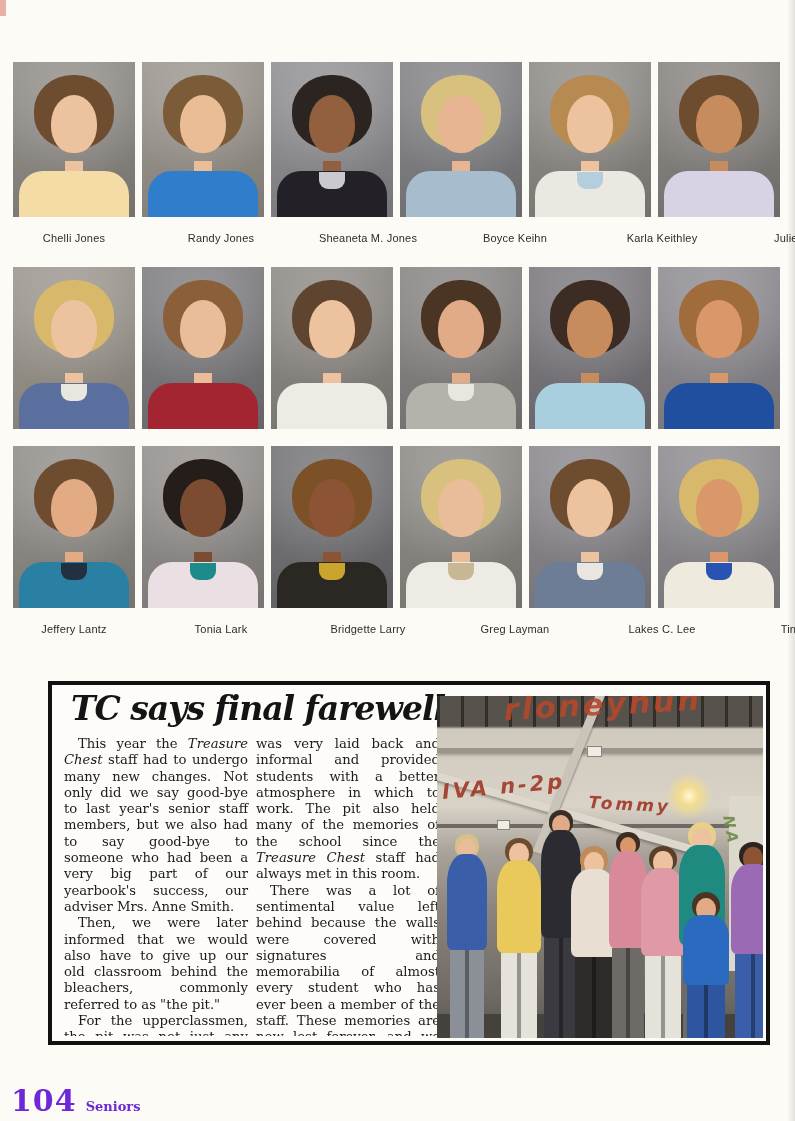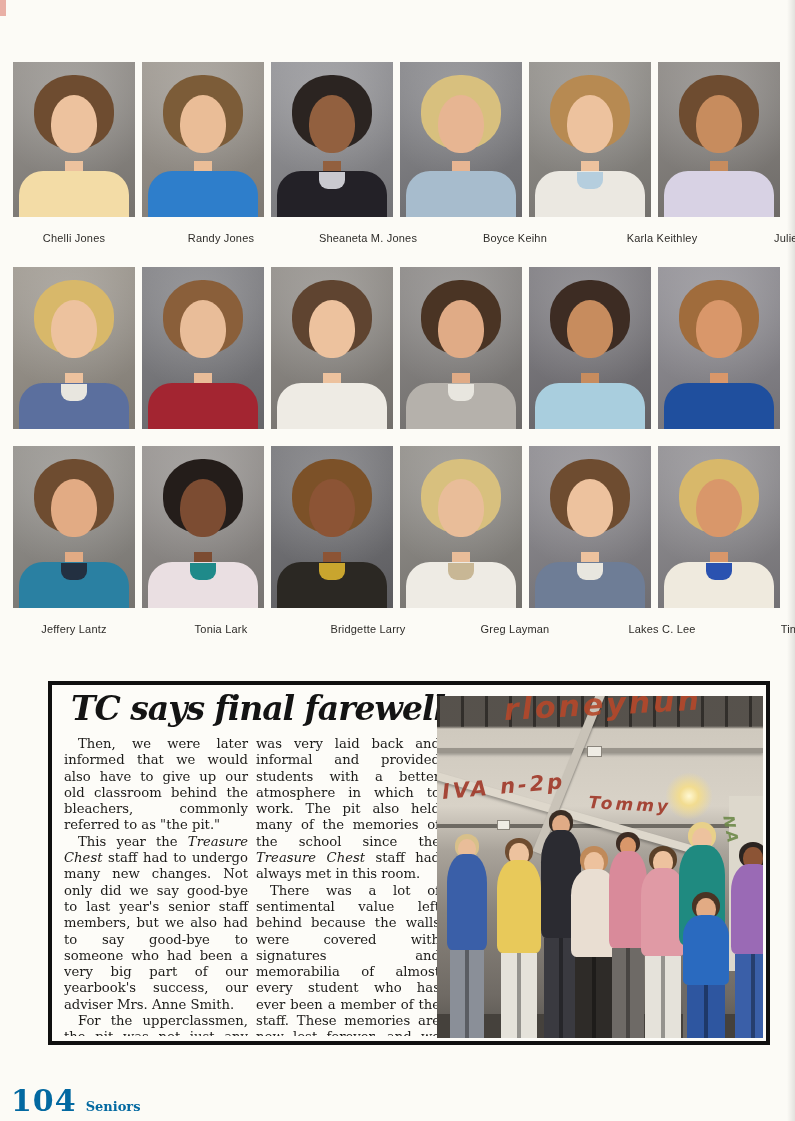--- a/index.html
+++ b/index.html
@@ -63,21 +63,21 @@
     letter-spacing:3px;white-space:nowrap;opacity:0.9;transform-origin:left top;}
   .gp-person{position:absolute;z-index:5;}
   .gpp-hair{position:absolute;top:0;border-radius:50% 50% 46% 46%;}
   .gpp-face{position:absolute;border-radius:50%;}
   .gpp-torso{position:absolute;left:0;width:100%;border-radius:40% 40% 12% 12%/30% 30% 8% 8%;}
   .gpp-legs{position:absolute;left:8%;width:84%;
     background-image:linear-gradient(90deg,rgba(0,0,0,0) 45%,rgba(0,0,0,0.35) 45%,rgba(0,0,0,0.35) 55%,rgba(0,0,0,0) 55%);}
 
   
   .footer{position:absolute;left:11px;top:1083px;display:flex;align-items:baseline;
-    font-family:"DejaVu Serif",serif;color:#0369a1;}
+    font-family:"DejaVu Serif",serif;color:#6d28d9;}
   .footer .num{font-size:30px;font-weight:700;letter-spacing:1px;}
   .footer .sec{font-size:13px;font-weight:700;margin-left:9px;}
 </style>
 </head>
 <body>
 
 <div class="page">
   <div class="corner-mark"></div>
 
   <div class="photo-grid">
@@ -238,22 +238,22 @@
         <div class="name-cell">Greg Layman</div>
         <div class="name-cell">Lakes C. Lee</div>
         <div class="name-cell">Tina Boyce</div>
       </div>
     </div>
 
   <div class="article">
     <div class="article-title">TC says final farewell</div>
     <div class="article-cols">
       <div class="col">
+          <p><span>This year the </span><i>Treasure Chest</i><span> staff had to undergo many new changes. Not only did we say good-bye to last year's senior staff members, but we also had to say good-bye to someone who had been a very big part of our yearbook's success, our adviser Mrs. Anne Smith.</span></p>
           <p><span>Then, we were later informed that we would also have to give up our old classroom behind the bleachers, commonly referred to as "the pit."</span></p>
-          <p><span>This year the </span><i>Treasure Chest</i><span> staff had to undergo many new changes. Not only did we say good-bye to last year's senior staff members, but we also had to say good-bye to someone who had been a very big part of our yearbook's success, our adviser Mrs. Anne Smith.</span></p>
           <p><span>For the upperclassmen, the pit was not just any ordinary classroom. The setting</span></p>
         </div>
       <div class="col">
           <p style="text-indent: 0px;"><span>was very laid back and informal and provided students with a better atmosphere in which to work. The pit also held many of the memories of the school since the </span><i>Treasure Chest</i><span> staff had always met in this room.</span></p>
           <p><span>There was a lot of sentimental value left behind because the walls were covered with signatures and memorabilia of almost every student who has ever been a member of the staff. These memories are now lost forever, and we would just like to say "Good-bye."</span></p>
         </div>
     </div>
     <div class="gp">
       <div class="gp-slats"></div>
       <div class="gp-rail1"></div>

